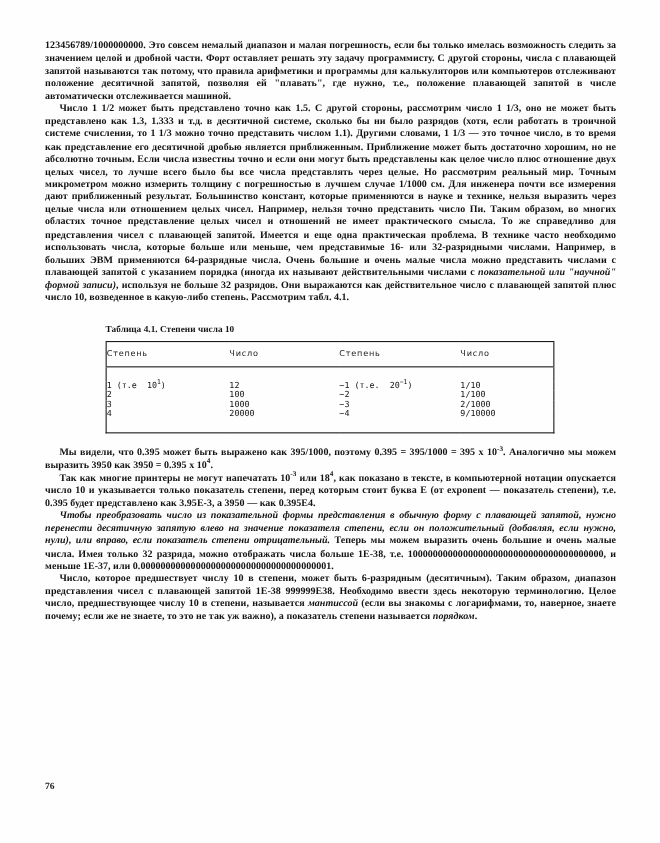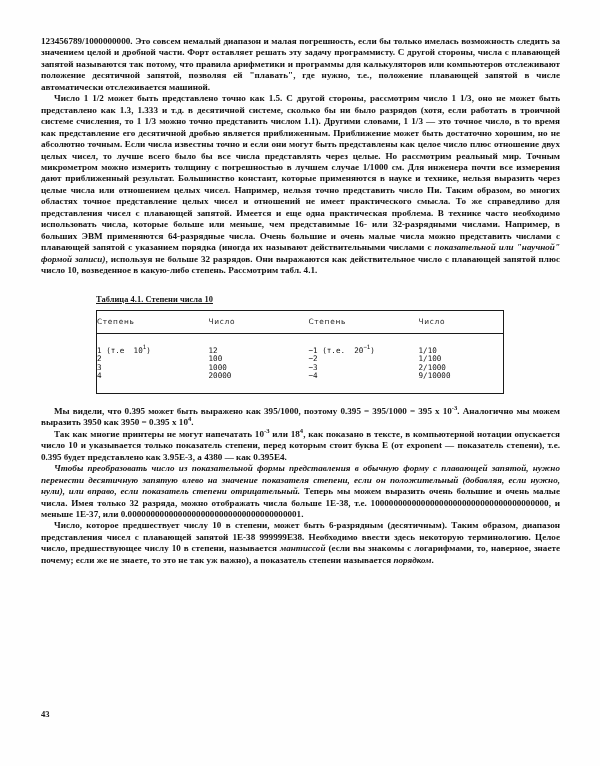--- a/index.html
+++ b/index.html
@@ -52,21 +52,20 @@
   
   .table-wrap {
     margin-top: 18px;
   }
   .table-caption {
     font-size: 8.4px;
     font-weight: 700;
     margin-left: 55px;
     margin-bottom: 6px;
     letter-spacing: 0.05px;
-    text-decoration: underline;
   }
   table.powers {
     border-collapse: collapse;
     margin-left: 55px;
     width: 407px;
     table-layout: fixed;
     font-family: "DejaVu Sans Mono", "Liberation Mono", monospace;
   }
   table.powers thead th {
     font-family: "DejaVu Sans", "Liberation Sans", sans-serif;
@@ -196,22 +195,22 @@
               <td></td>
             </tr>
         </tbody>
       </table>
     </div>
 
     <div class="gap-md"></div>
 
     <p class="body-text indent"><span>Мы видели, что 0.395 может быть выражено как 395/1000, поэтому 0.395 = 395/1000 = 395 x 10</span><sup>-3</sup><span>. Аналогично мы можем выразить 3950 как 3950 = 0.395 x 10</span><sup>4</sup><span>.</span></p>
 
-    <p class="body-text indent"><span>Так как многие принтеры не могут напечатать 10</span><sup>-3</sup><span> или 18</span><sup>4</sup><span>, как показано в тексте, в компьютерной нотации опускается число 10 и указывается только показатель степени, перед которым стоит буква Е (от exponent — показатель степени), т.е. 0.395 будет представлено как 3.95Е-3, а 4380 — как 0.395Е4.</span></p>
+    <p class="body-text indent"><span>Так как многие принтеры не могут напечатать 10</span><sup>-3</sup><span> или 18</span><sup>4</sup><span>, как показано в тексте, в компьютерной нотации опускается число 10 и указывается только показатель степени, перед которым стоит буква Е (от exponent — показатель степени), т.е. 0.395 будет представлено как 3.95Е-3, а 3950 — как 0.395Е4.</span></p>
 
     <p class="body-text indent"><span class="ital">Чтобы преобразовать число из показательной формы представления в обычную форму с плавающей запятой, нужно перенести десятичную запятую влево на значение показателя степени, если он положительный (добавляя, если нужно, нули), или вправо, если показатель степени отрицательный.</span><span> Теперь мы можем выразить очень большие и очень малые числа. Имея только 32 разряда, можно отображать числа больше 1Е-38, т.е. 100000000000000000000000000000000000000, и меньше 1Е-37, или 0.00000000000000000000000000000000000001.</span></p>
 
     <p class="body-text indent"><span>Число, которое предшествует числу 10 в степени, может быть 6-разрядным (десятичным). Таким образом, диапазон представления чисел с плавающей запятой 1Е-38 999999Е38. Необходимо ввести здесь некоторую терминологию. Целое число, предшествующее числу 10 в степени, называется </span><span class="ital">мантиссой</span><span> (если вы знакомы с логарифмами, то, наверное, знаете почему; если же не знаете, то это не так уж важно), а показатель степени называется </span><span class="ital">порядком</span><span>.</span></p>
 
   </div>
 
-  <div class="page-number">43</div>
+  <div class="page-number">76</div>
 </div>
 
 </body></html>

